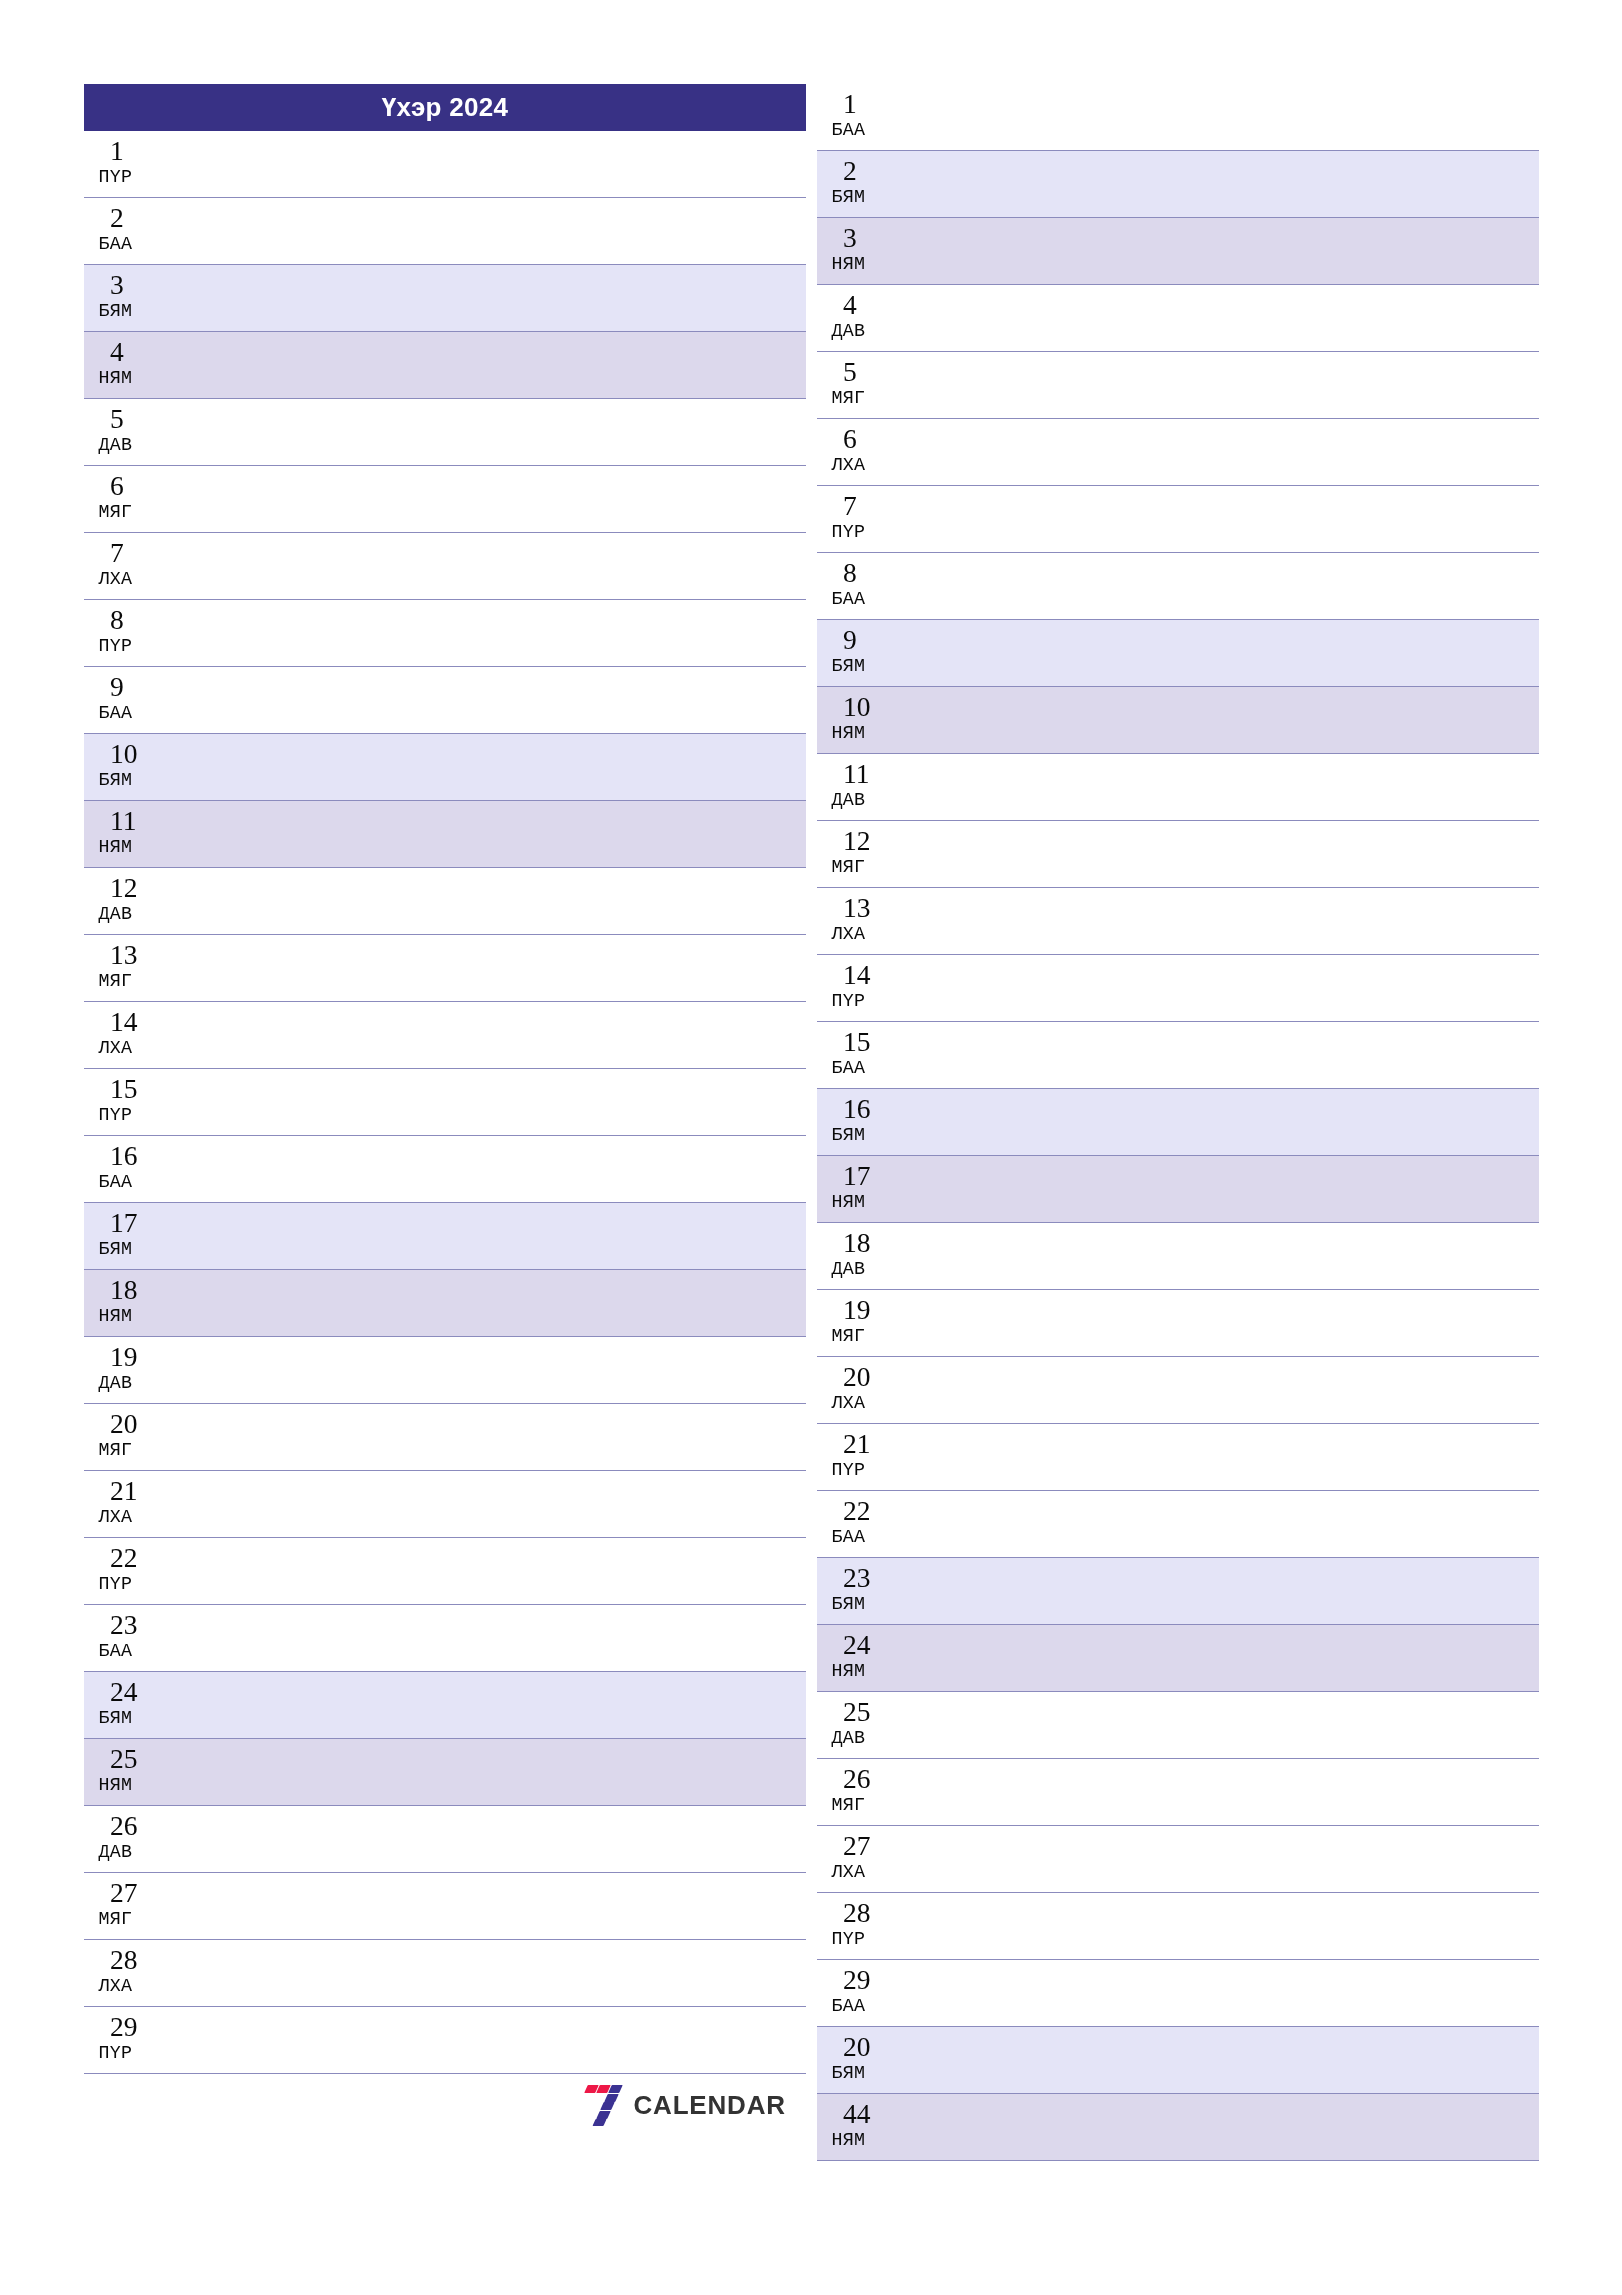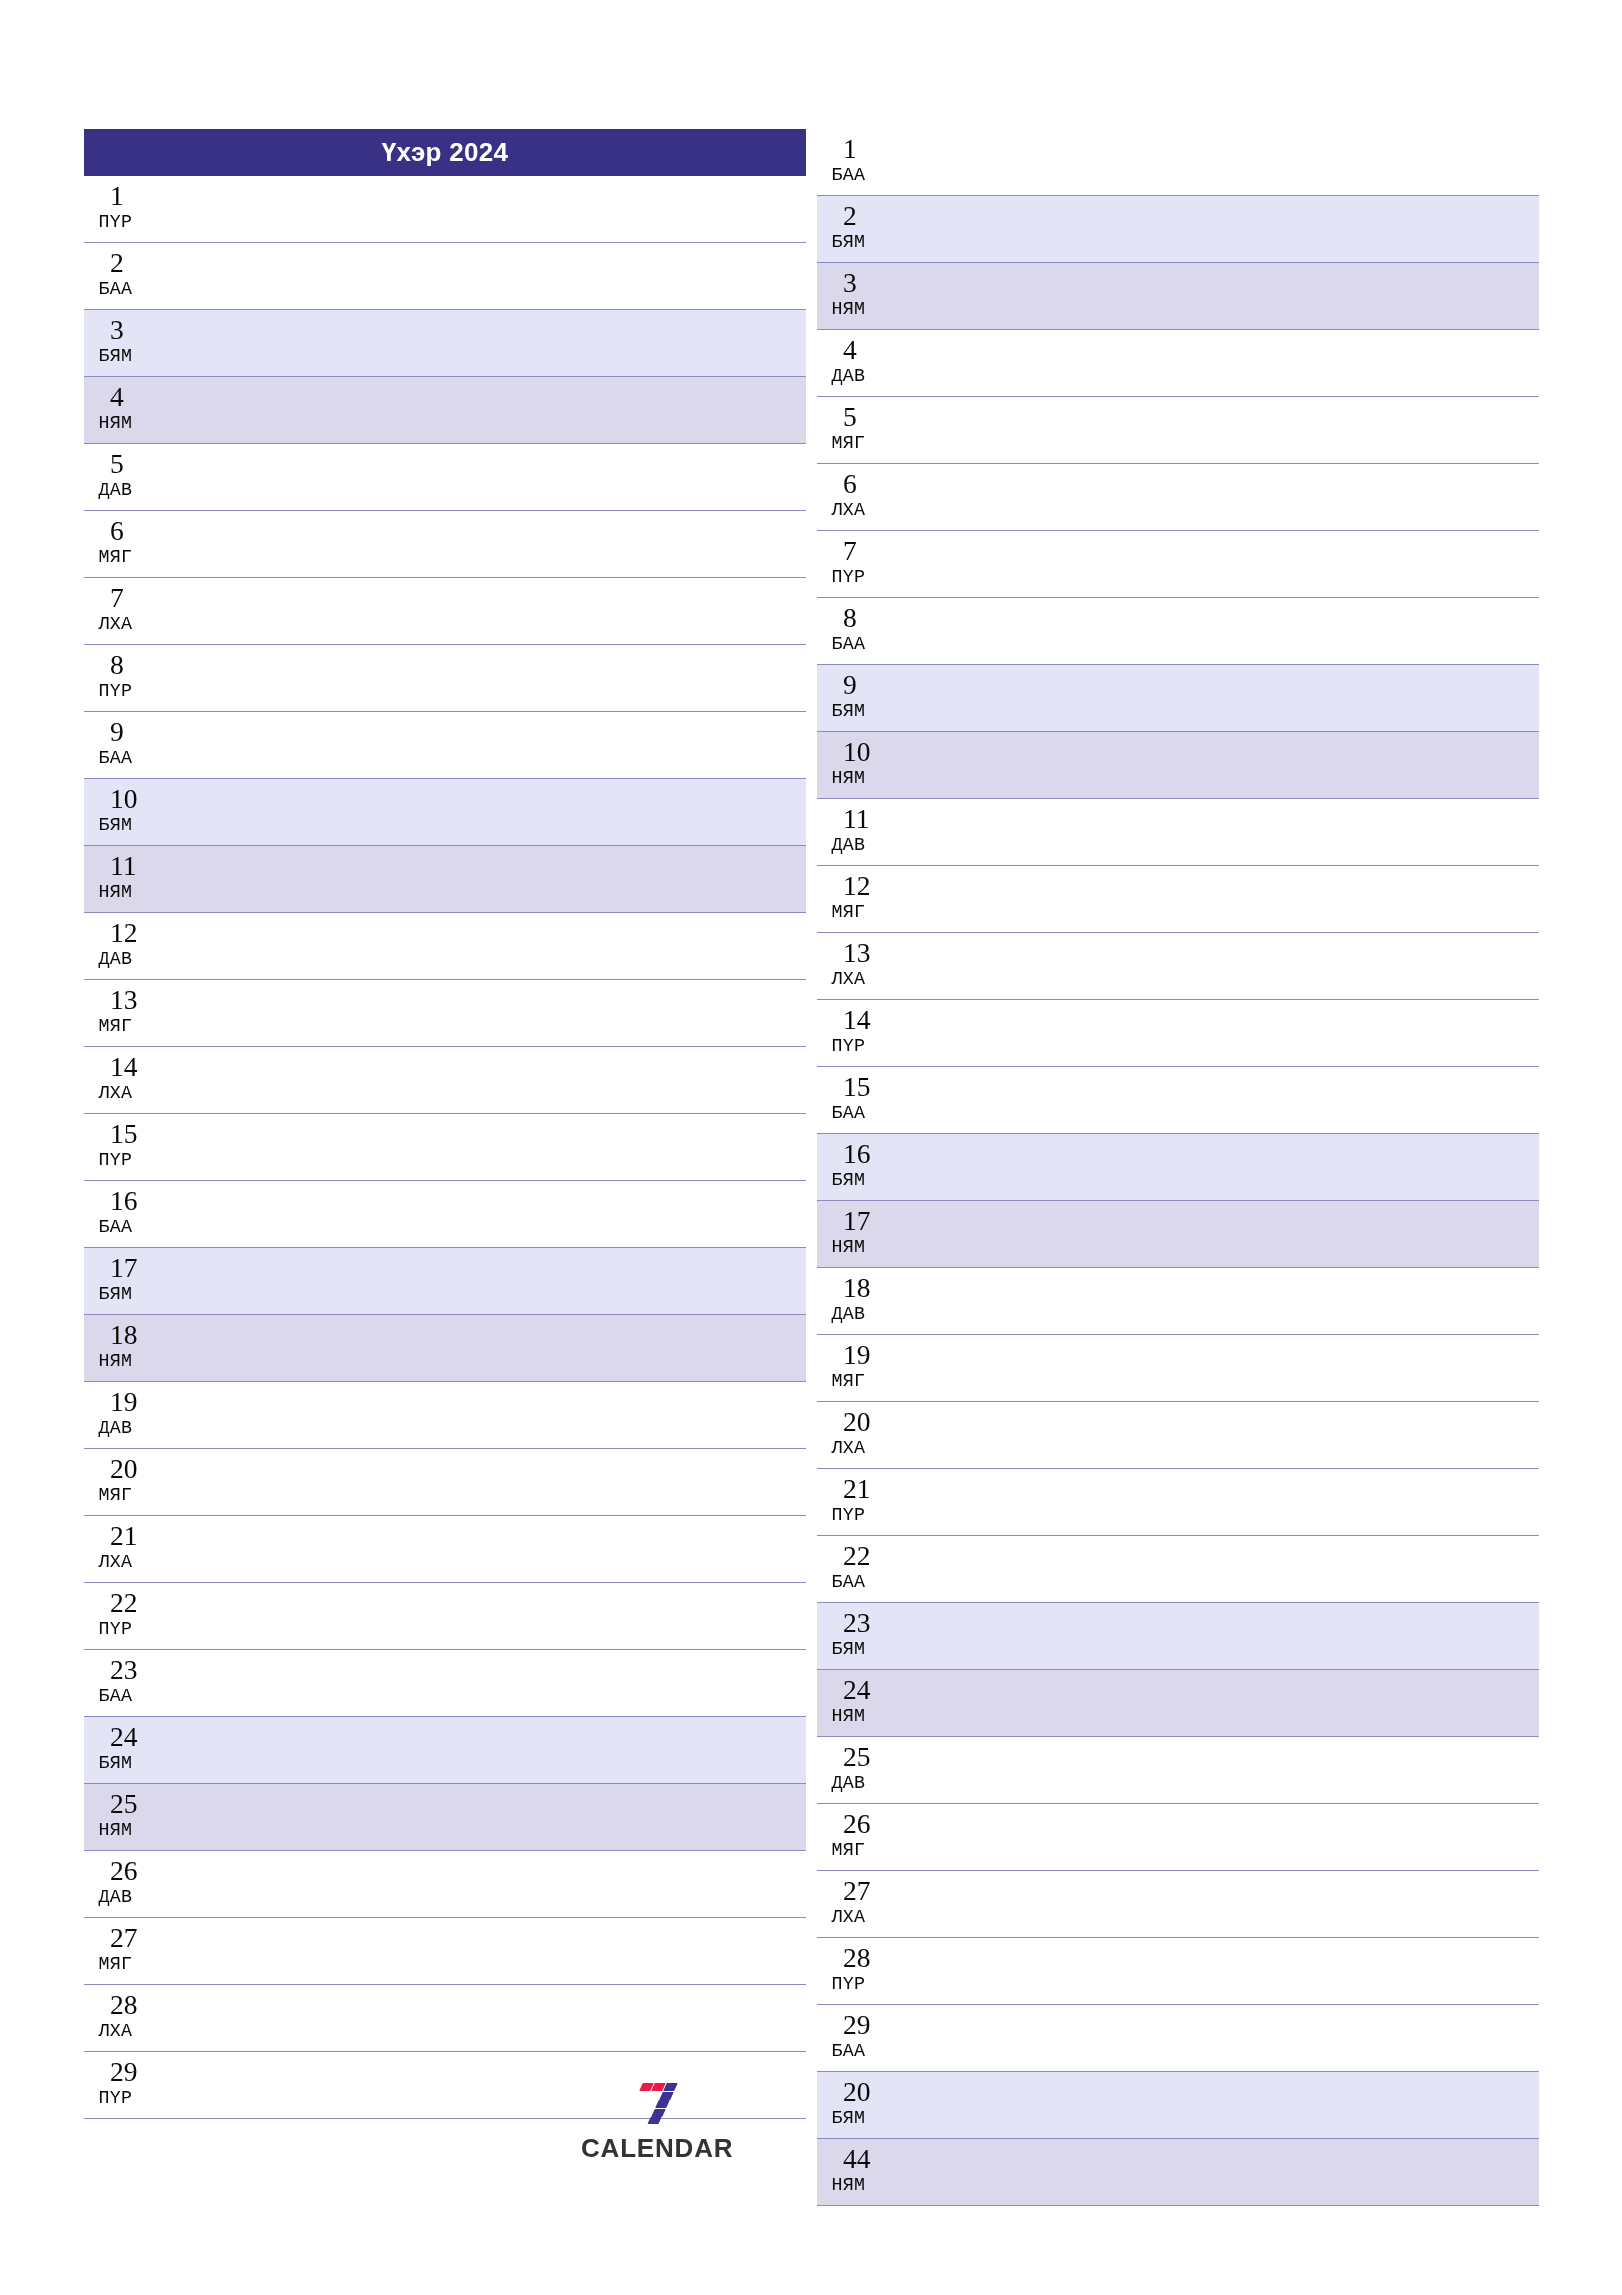--- a/index.html
+++ b/index.html
@@ -25,21 +25,20 @@
     overflow: hidden;
   }
 
   .panels {
     position: absolute;
     left: 84px;
     top: 84px;
     width: 1455px;
     display: flex;
     gap: 11px;
-    margin-top: 45px;
   }
 
   .panel {
     width: 722px;
     flex: 0 0 722px;
     position: relative;
   }
 
   .panel-header {
     height: 47px;
@@ -99,21 +98,20 @@
 
   
   .logo {
     position: absolute;
     left: 581px;
     top: 2082px;
     display: flex;
     align-items: center;
     gap: 10.5px;
     height: 46px;
-    flex-direction: column;
   }
 
   .logo-mark {
     position: relative;
     width: 42px;
     height: 42px;
     flex: 0 0 42px;
   }
   .logo-mark .bar {
     position: absolute;

